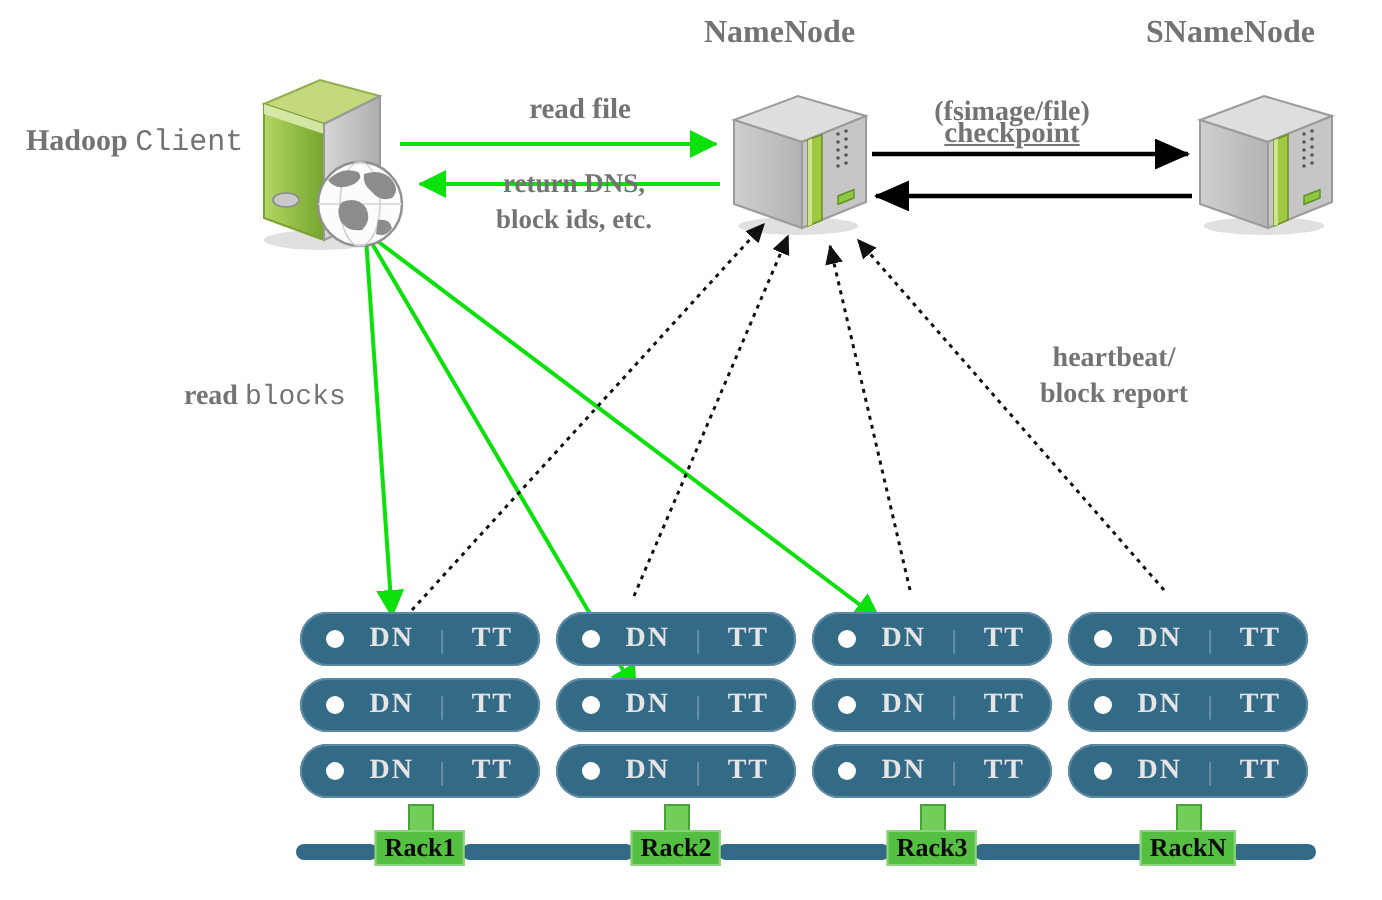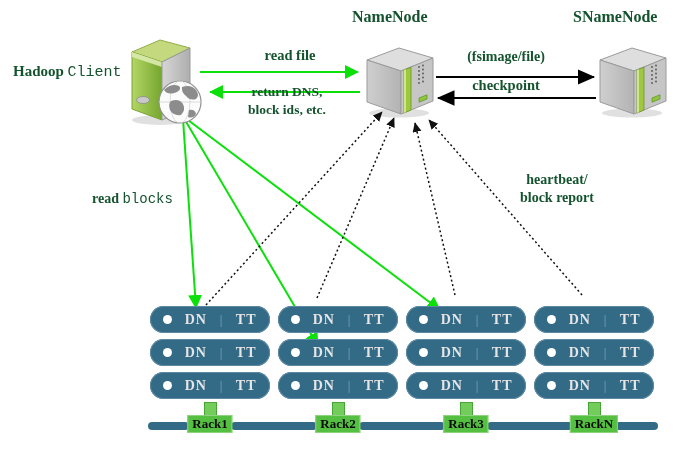--- a/index.html
+++ b/index.html
@@ -1,18 +1,18 @@
 <!DOCTYPE html>
 <html><head>
 <meta charset="utf-8">
 <style>
   html,body{margin:0;padding:0;background:#fff;}
   #canvas{position:relative;width:691px;height:450px;background:#ffffff;overflow:hidden;
           font-family:"Liberation Serif",serif;}
-  .lbl{position:absolute;font-weight:bold;color:#14532d;white-space:nowrap;}
+  .lbl{position:absolute;font-weight:bold;color:#737373;white-space:nowrap;}
   .center{text-align:center;white-space:normal;}
   .mono{font-family:"Liberation Mono",monospace;font-weight:normal;}
   svg.icon{position:absolute;}
   #arrowlayer{position:absolute;left:0;top:0;width:691px;height:450px;}
   .rack{position:absolute;top:306px;width:120px;}
   .pill{height:27px;margin-bottom:6px;background:#336b87;border-radius:14px;
         display:flex;align-items:center;box-shadow:0 0 0 1px #5d8aa2 inset;}
   .pill .dot{width:9px;height:9px;border-radius:50%;background:#fff;margin-left:13px;flex:none;}
   .pill .cell{flex:1;text-align:center;font-size:14px;font-weight:bold;color:#e5e5e5;letter-spacing:1px;}
   .pill .sep{color:#7fa2b5;font-size:13px;flex:none;}
@@ -150,21 +150,21 @@
   </div>
   <div class="lbl" style="left:352px;top:8px;font-size:16px;">NameNode</div>
   <div class="lbl" style="left:573px;top:8px;font-size:16px;">SNameNode</div>
 
   <div class="lbl center" style="left:232px;top:47px;width:116px;font-size:14.5px;">read file</div>
   <div class="lbl center" style="left:213px;top:83px;width:148px;font-size:13.5px;line-height:1.3;">
     <div>return DNS,</div>
     <div>block ids, etc.</div>
   </div>
   <div class="lbl center" style="left:438px;top:49px;width:136px;font-size:14px;">(fsimage/file)</div>
-  <div class="lbl center" style="left:448px;top:77px;width:116px;font-size:14.5px;">checkpoint</div>
+  <div class="lbl center" style="left:448px;top:59px;width:116px;font-size:14.5px;text-decoration:underline;">checkpoint</div>
   <div class="lbl center" style="left:498px;top:171px;width:118px;font-size:14px;line-height:1.3;">
     <div>heartbeat/</div>
     <div>block report</div>
   </div>
   <div class="lbl" style="left:92px;top:191px;font-size:14px;">
     <span>read</span>
     <span class="mono" style="font-size:14px;">blocks</span>
   </div>
 
   <div class="rack" style="left:150px;">

